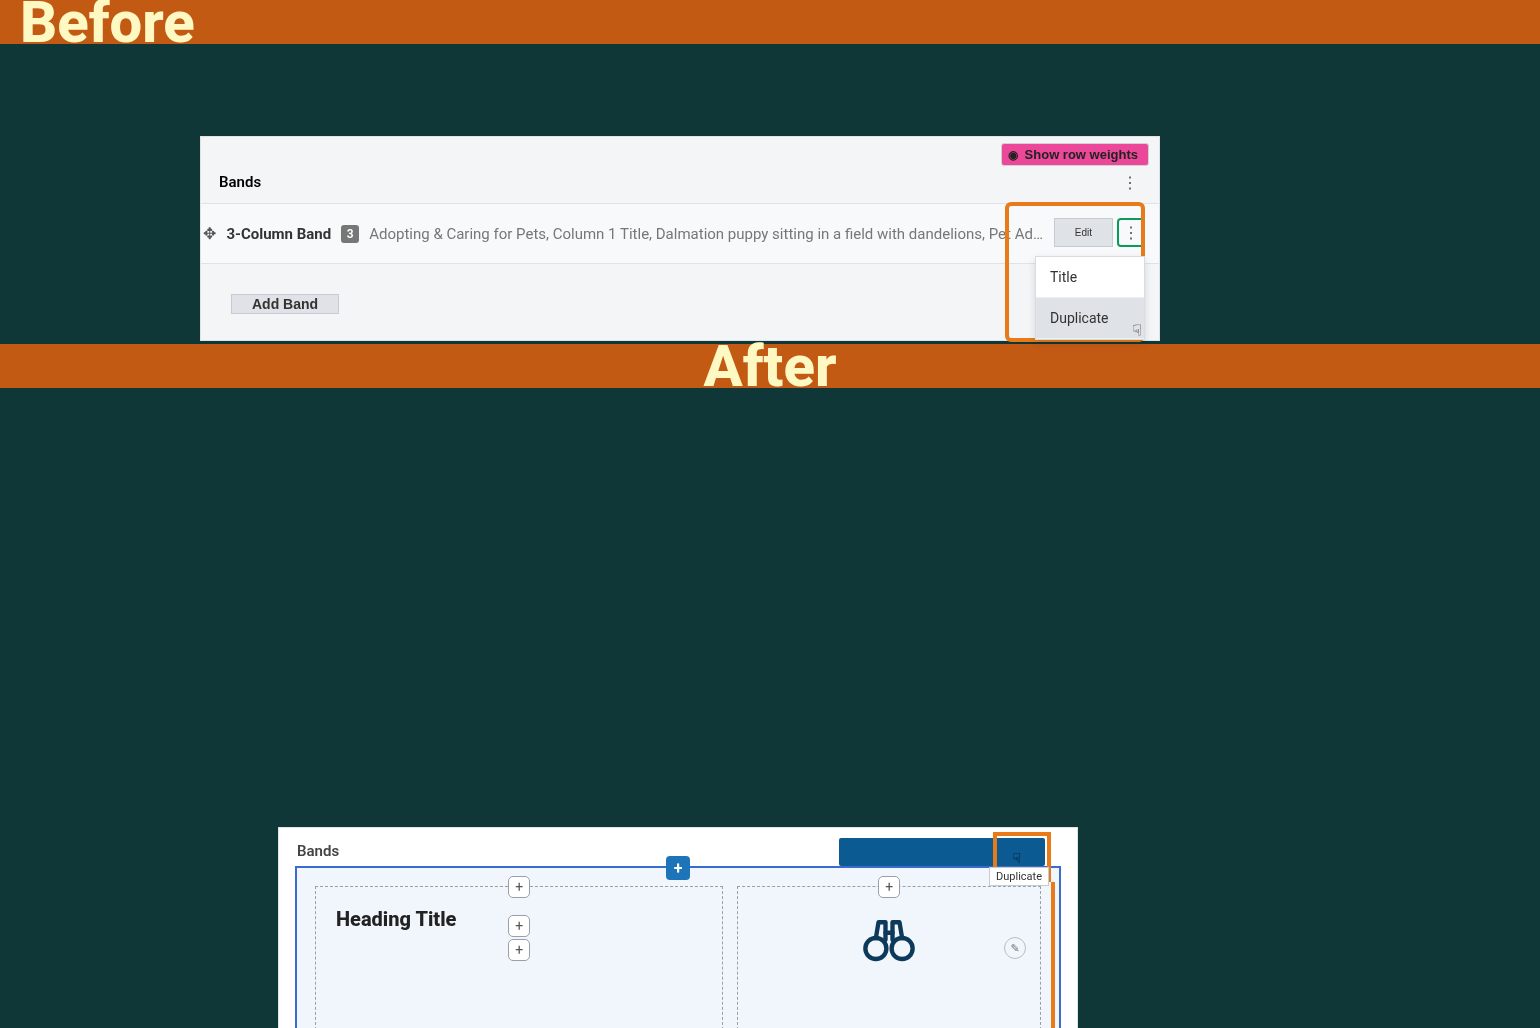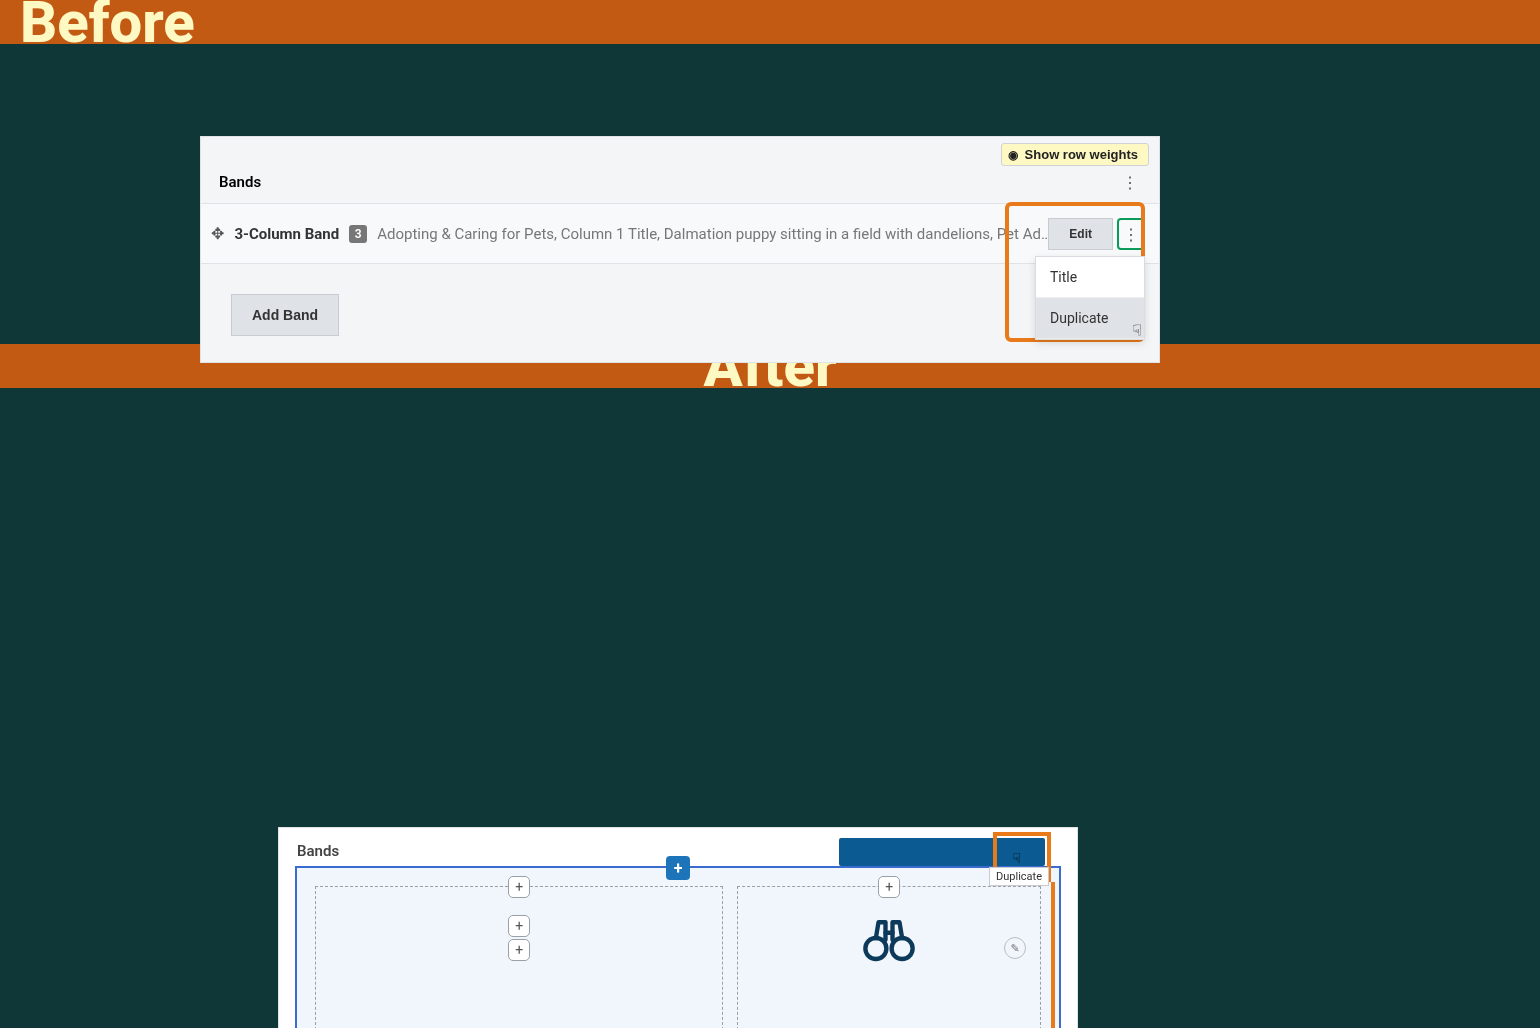--- a/index.html
+++ b/index.html
@@ -27,21 +27,21 @@
   .before-panel {
     position: absolute;
     left: 200px; top: 92px;
     width: 960px;
     background: #f4f5f7;
     border: 1px solid #e0e2e6;
   }
   .weights-btn {
     position: absolute;
     right: 10px; top: 6px;
-    background: #fef9c3;
+    background: #ec4899;
     border: 1px solid #d0d2d6;
     border-radius: 3px;
     font-size: 13px;
     font-weight: 600;
     padding: 3px 10px 3px 6px;
     display: inline-flex;
     align-items: center;
     gap: 6px;
     color: #222;
   }
@@ -59,21 +59,21 @@
   .kebab {
     width: 22px; height: 22px;
     display: inline-flex; align-items: center; justify-content: center;
     color: #555; font-size: 16px;
     cursor: pointer;
   }
   .kebab::before { content: "⋮"; }
 
   .row {
     border-top: 1px solid #e0e2e6;
-    padding: 20px 10px;
+    padding: 20px 2px;
     display: flex;
     align-items: center;
     background: #f8f9fb;
     position: relative;
     gap: 10px;
   }
   .drag-icon::before { content: "✥"; font-size: 16px; color: #555; }
   .row-title { font-weight: 700; font-size: 15px; color: #333; }
   .count-badge {
     background: #777; color: #fff; border-radius: 3px;
@@ -84,22 +84,22 @@
   .row-desc { color: #777; font-size: 15px; white-space: nowrap; overflow: hidden; text-overflow: ellipsis; flex: 1; }
 
   .edit-cluster {
     position: absolute;
     right: 14px; top: 14px;
     display:flex;
   }
   .edit-btn {
     background: #dfe2e6;
     border: 1px solid #c8ccd2;
-    font-weight: 700;
-    font-size: 12px;
+    font-weight: 400;
+    font-size: 10px;
     padding: 8px 20px;
     color: #333;
   }
   .edit-kebab {
     border: 2px solid #0a9a5a;
     border-radius: 4px;
     width: 28px;
     display: inline-flex;
     align-items: center; justify-content: center;
     margin-left: 4px;
@@ -139,21 +139,21 @@
   }
 
   .footer-row {
     border-top: 1px solid #e0e2e6;
     padding: 30px 30px 26px;
     background: #f4f5f7;
   }
   .add-band-btn {
     background: #dfe2e6;
     border: 1px solid #c8ccd2;
-    padding: 12px 20px;
+    padding: 1px 20px;
     font-size: 14px;
     font-weight: 600;
     color: #333;
   }
 
   
   .after-panel {
     position: absolute;
     left: 278px; top: 439px;
     width: 800px;
@@ -370,20 +370,21 @@
     <div class="canvas">
       <div class="plus-chip top">+</div>
 
 
       <div class="cols">
 
         <div class="col left">
           <span class="mini-plus c" style="top:-11px;">+</span>
           <span class="mini-plus c" style="top:28px;">+</span>
           <span class="mini-plus c" style="top:52px;">+</span>
+          <div class="heading-title">Heading Title</div>
 
         </div>
 
         <div class="col right">
           <span class="mini-plus c" style="top:-11px;">+</span>
           <span class="edit-circle"></span>
           <svg class="binoc" viewBox="0 0 64 56">
             <g fill="none" stroke="currentColor" stroke-width="5" stroke-linecap="round" stroke-linejoin="round">
               <circle cx="17" cy="40" r="12"></circle>
               <circle cx="47" cy="40" r="12"></circle>

